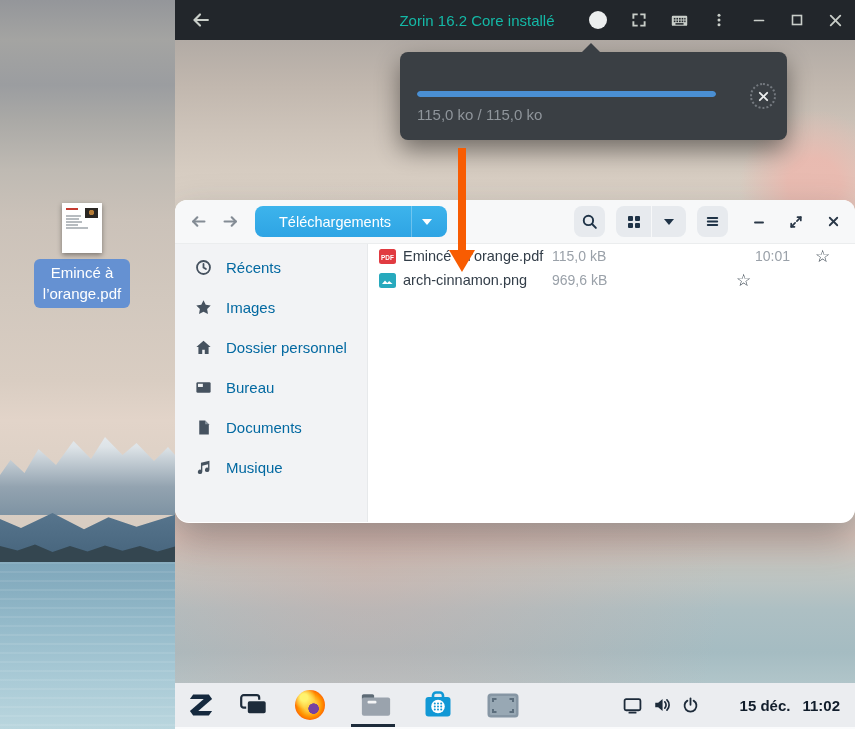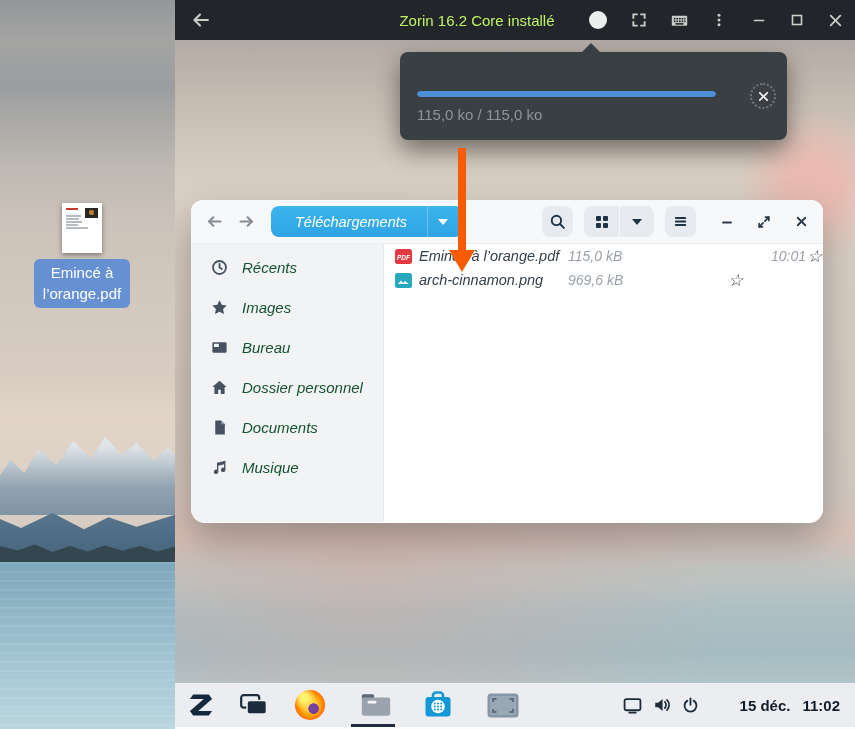--- a/index.html
+++ b/index.html
@@ -36,21 +36,21 @@
   .doc-thumb .t-l3{ top:18px; width:16px; } .doc-thumb .t-l4{ top:21px; width:12px; }
   .doc-thumb .t-l5{ top:24px; width:22px; }
   .doc-label { display:inline-block; margin-top:6px; max-width:96px; padding:3px 7px 4px;
     background:#6591d2; border-radius:6px; color:#fff; font-size:15px; line-height:1.4; }
 
   
   .vm { position:absolute; left:175px; top:0; width:680px; height:729px; }
   .vm-header { position:relative; height:40px; background:#22262b; }
   .vmh-back { position:absolute; left:16px; top:10px; width:20px; height:20px; }
   .vmh-title { position:absolute; left:302px; top:50%; transform:translate(-50%,-50%);
-    color:#bef264; font-size:15px; white-space:nowrap; }
+    color:#14b8a6; font-size:15px; white-space:nowrap; }
   .vmh-icons { position:absolute; right:0; top:0; height:40px; display:flex; align-items:center; }
   .vmh-btn { width:20px; height:20px; display:flex; align-items:center; justify-content:center; margin-right:20px; }
   .vmh-btn.record-dot { margin-right:21px; }
   .record-circle { width:18px; height:18px; border-radius:50%; background:#eceeee; }
   .vmh-btn.win { margin-right:18px; }
   .vmh-btn.last { margin-right:10px; }
 
   
   .vm-screen { position:absolute; left:0; top:40px; width:680px; height:689px; overflow:hidden;
     background:
@@ -70,22 +70,22 @@
   .toast-sub { position:absolute; left:17px; top:54px; color:#8f959b; font-size:15px; }
   .toast-close { position:absolute; right:11px; top:31px; width:26px; height:26px; border-radius:50%;
     border:2px dotted #74797f; display:flex; align-items:center; justify-content:center; cursor:pointer; }
 
   
   .arrow-shaft { position:absolute; left:283px; top:108px; width:8px; height:103px; background:#f85c02; z-index:60; }
   .arrow-head { position:absolute; left:274px; top:210px; width:0; height:0; z-index:60;
     border-left:13px solid transparent; border-right:13px solid transparent; border-top:22px solid #f85c02; }
 
   
-  .fm { position:absolute; left:16px; top:160px; width:632px; height:323px; border-radius:12px 12px 14px 14px;
-    background:#fff; box-shadow:0 16px 38px rgba(35,45,55,.35); z-index:40;font-style:italic; }
+  .fm { position:absolute; left:0; top:160px; width:680px; height:323px; border-radius:12px 12px 14px 14px;
+    background:#fff; box-shadow:0 16px 38px rgba(35,45,55,.35); z-index:40; }
   .fm-toolbar { position:relative; height:44px; background:#f7f8f9; border-bottom:1px solid #ebedee;
     border-radius:12px 12px 0 0; display:flex; align-items:center; }
   .nav-arrow { width:22px; height:22px; display:flex; align-items:center; justify-content:center; }
   .nav-arrow.back { margin-left:12px; } .nav-arrow.fwd { margin-left:10px; }
   .path-btn { display:flex; align-items:stretch; height:31px; margin-left:14px; border-radius:8px;
     overflow:hidden; background:linear-gradient(180deg,#3db4ec,#2ea4e4); color:#fff; cursor:pointer; }
   .path-label { display:flex; align-items:center; padding:0 20px 0 24px; font-size:14.5px; }
   .path-caret { display:flex; align-items:center; padding:0 15px 0 10px; border-left:1px solid rgba(255,255,255,.28); }
   .caret-down { width:0; height:0; border-left:5.5px solid transparent; border-right:5.5px solid transparent; border-top:6.5px solid #fff; }
   .caret-down.dark { border-top-color:#1f3347; }
@@ -97,21 +97,21 @@
   .seg .half + .half { border-left:1px solid #f7f8f9; }
   .sq-btn.menu { margin-left:11px; }
   .fm-ctl { width:20px; height:20px; display:flex; align-items:center; justify-content:center; cursor:pointer; }
   .fm-ctl.min { margin-left:21px; } .fm-ctl.max { margin-left:17px; } .fm-ctl.cls { margin-left:17px; margin-right:12px; }
 
   .fm-body { display:flex; height:278px; }
   .fm-sidebar { width:193px; background:#f2f3f5; border-right:1px solid #e7e9eb;
     border-radius:0 0 0 14px; padding-top:3px; overflow:hidden; }
   .sb-item { height:40px; display:flex; align-items:center; padding-left:20px; cursor:pointer; }
   .sb-icon { width:17px; height:17px; margin-right:14px; display:flex; align-items:center; justify-content:center; }
-  .sb-label { font-size:15px; color:#14532d; white-space:nowrap; }
+  .sb-label { font-size:15px; color:#0369a1; white-space:nowrap; }
 
   .fm-main { flex:1; position:relative; background:#fff; border-radius:0 0 14px 0; overflow:hidden; }
   .cols { display:flex; align-items:center; height:22px; margin-top:3px; font-size:13.5px; font-weight:bold; color:#8a919a; }
   .c-name { width:184px; padding-left:11px; }
   .c-size { width:80px; }
   .c-mod { width:158px; display:flex; align-items:center; justify-content:flex-end; }
   .sort-tri { font-size:10px; margin-right:6px; color:#8a919a; }
   .c-fav { flex:1; text-align:center; }
   .frow { display:flex; align-items:center; height:24px; cursor:default; }
   .f-name { width:184px; padding-left:11px; display:flex; align-items:center; overflow:hidden; }
@@ -331,34 +331,34 @@
             <div class="sb-item">
               <span class="sb-icon">
                 <svg width="17" height="17" viewBox="0 0 16 16" fill="#46525f">
                     <path d="M8 1.2l2.1 4.3 4.7.7-3.4 3.3.8 4.7L8 12l-4.2 2.2.8-4.7L1.2 6.2l4.7-.7z"></path>
                   </svg>
                 </span>
               <span class="sb-label">Images</span>
             </div>
             <div class="sb-item">
               <span class="sb-icon">
+                <svg width="17" height="17" viewBox="0 0 16 16" fill="#46525f">
+                    <path d="M8 1.6 1.3 7.6h1.9v6.4h3.6V10h2.4v4h3.6V7.6h1.9z"></path>
+                  </svg>
+                </span>
+              <span class="sb-label">Dossier personnel</span>
+            </div>
+            <div class="sb-item">
+              <span class="sb-icon">
                 <svg width="17" height="17" viewBox="0 0 16 16">
                     <rect x="1.3" y="3" width="13.4" height="10" rx="1.3" fill="#46525f"></rect>
                     <rect x="2.8" y="4.5" width="4.6" height="3" fill="#f2f3f5"></rect>
                   </svg>
                 </span>
               <span class="sb-label">Bureau</span>
-            </div>
-            <div class="sb-item">
-              <span class="sb-icon">
-                <svg width="17" height="17" viewBox="0 0 16 16" fill="#46525f">
-                    <path d="M8 1.6 1.3 7.6h1.9v6.4h3.6V10h2.4v4h3.6V7.6h1.9z"></path>
-                  </svg>
-                </span>
-              <span class="sb-label">Dossier personnel</span>
             </div>
             <div class="sb-item">
               <span class="sb-icon">
                 <svg width="17" height="17" viewBox="0 0 16 16">
                     <path d="M4 1.5h5.5L13 5v9.5H4z" fill="#46525f"></path>
                     <path d="M9.5 1.5V5H13z" fill="#8b96a1"></path>
                   </svg>
                 </span>
               <span class="sb-label">Documents</span>
             </div>

